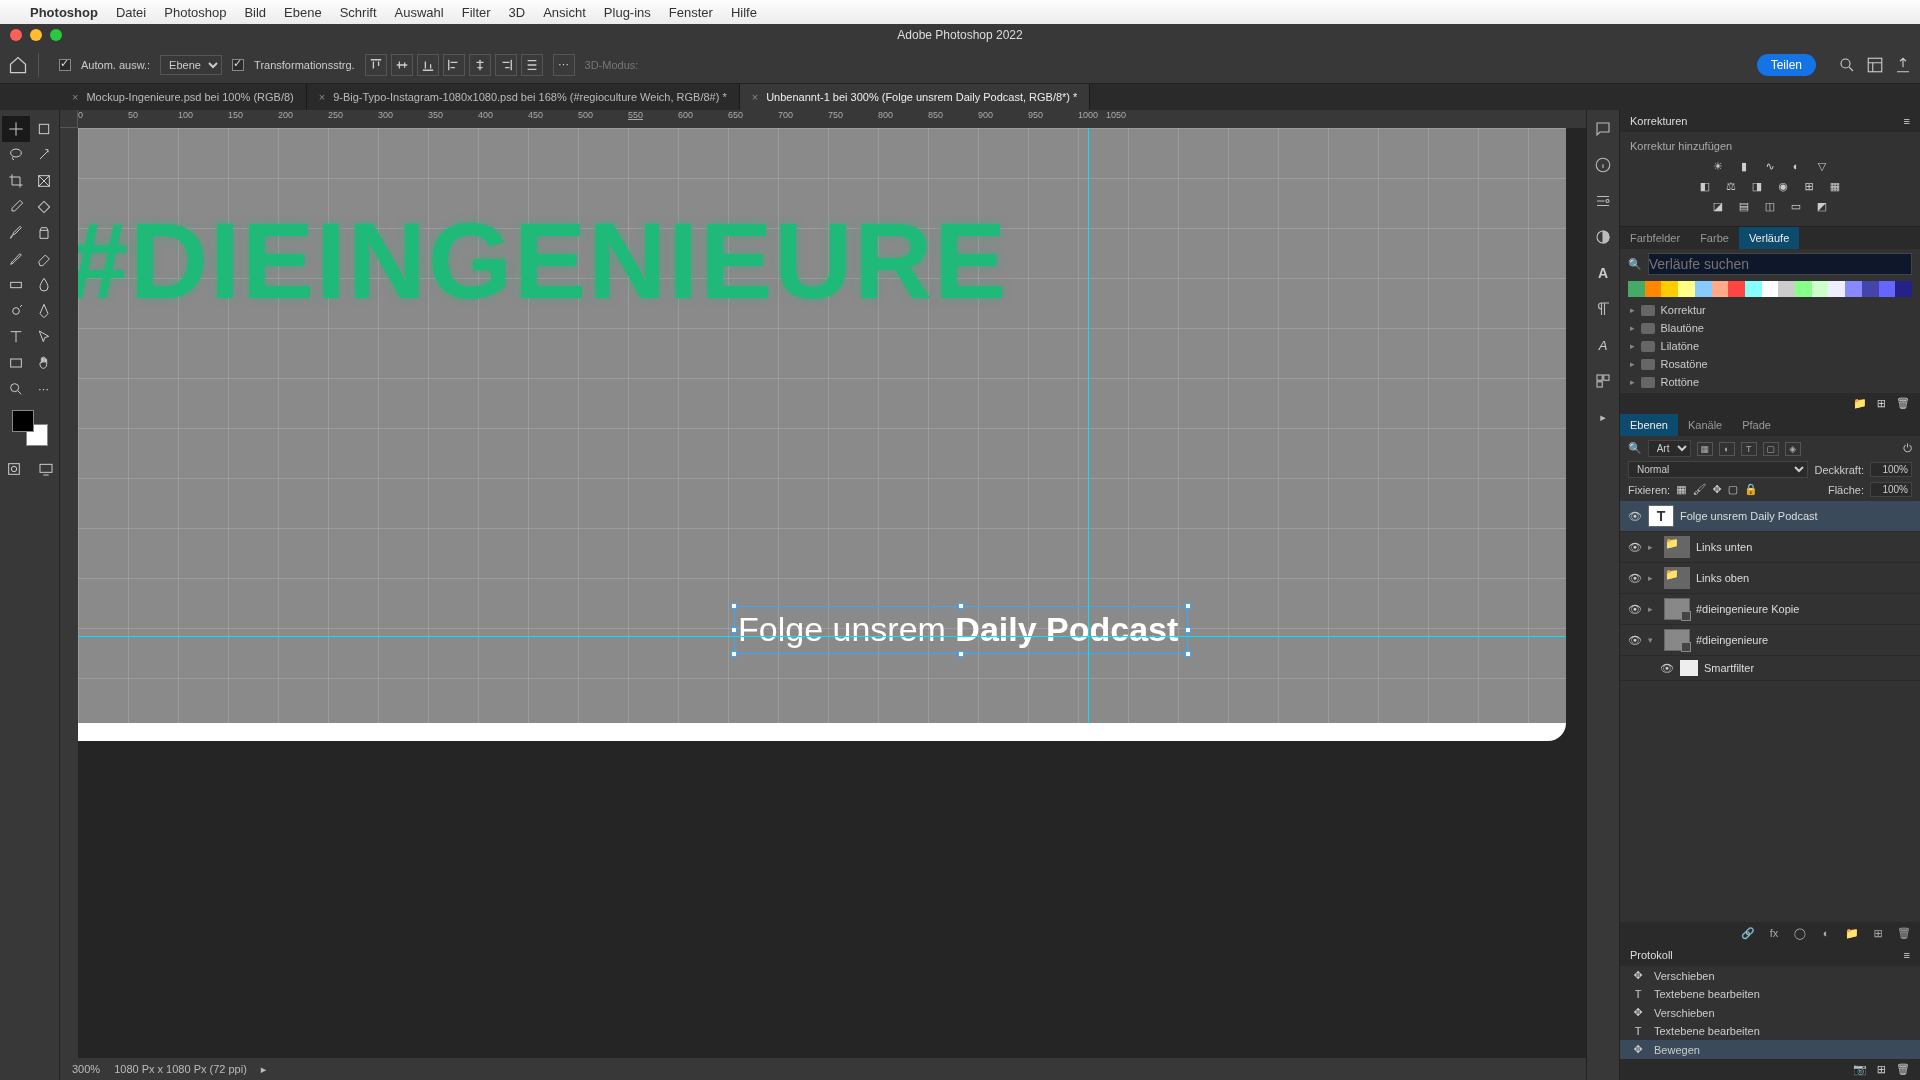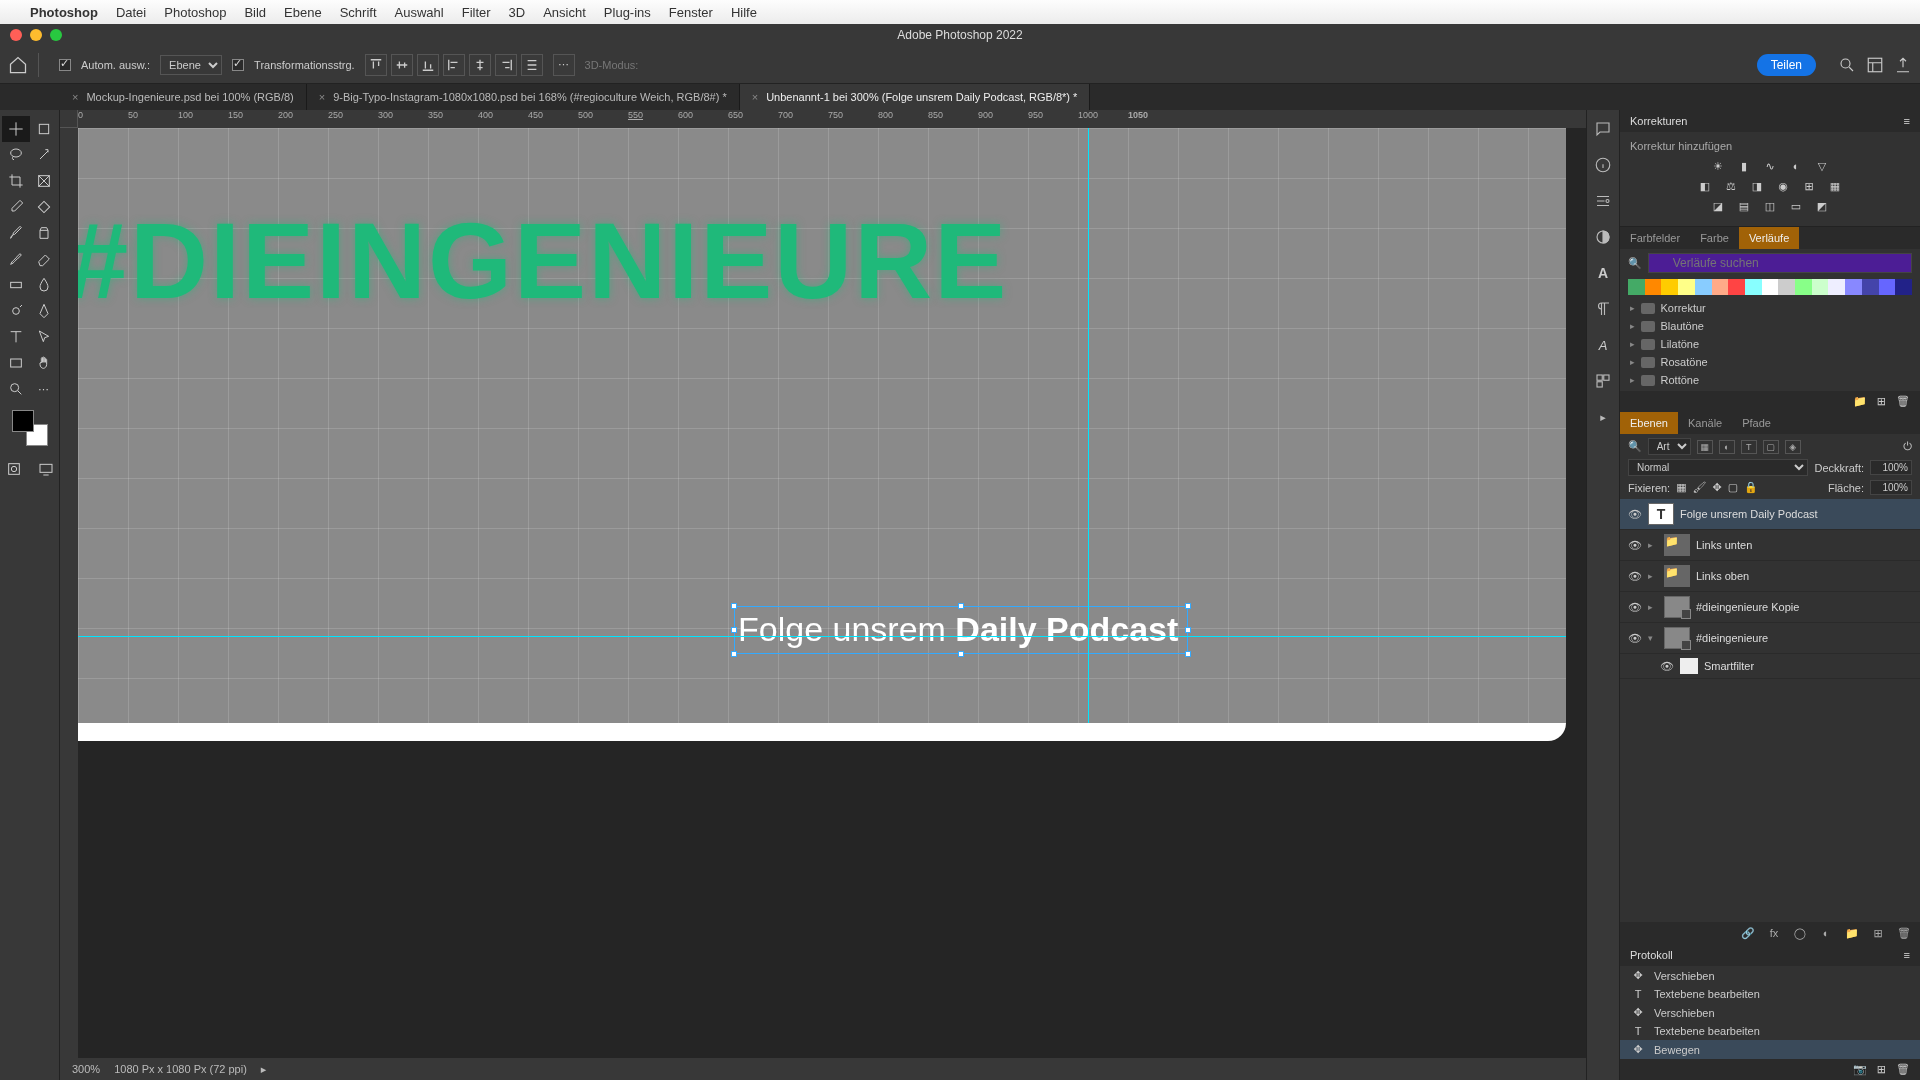--- a/index.html
+++ b/index.html
@@ -92,24 +92,24 @@
 
 
 .panels { width: 300px; background: #323232; display: flex; flex-direction: column; font-size: 11px; }
 .panel-header { background: #2a2a2a; padding: 5px 10px; color: #ddd; font-size: 11px; display: flex; justify-content: space-between; align-items: center; }
 .panel-body { padding: 8px 10px; border-bottom: 1px solid #222; }
 .adj-row { display: flex; gap: 8px; justify-content: center; margin: 4px 0; }
 .adj-row span { width: 18px; height: 16px; display: flex; align-items: center; justify-content: center; color: #ccc; }
 
 .panel-tabs { display: flex; background: #2a2a2a; }
 .panel-tabs .ptab { padding: 5px 10px; color: #999; }
-.panel-tabs .ptab.active { background: #a16207; color: #eee; }
+.panel-tabs .ptab.active { background: #0c4a6e; color: #eee; }
 
 .search-row { display: flex; align-items: center; gap: 6px; padding: 4px 8px; }
-.search-row input { flex: 1; background: #4c1d95; border: 1px solid #444; color: #aaa; font-size: 12px; padding: 2px 24px; }
+.search-row input { flex: 1; background: #0f172a; border: 1px solid #444; color: #aaa; font-size: 14px; padding: 2px 0; }
 .grad-strip { height: 16px; margin: 2px 8px; display: flex; }
 .grad-strip span { flex: 1; }
 .folder-list { padding: 2px 0; }
 .folder-item { display: flex; align-items: center; gap: 6px; padding: 3px 10px; color: #ccc; }
 .folder-item .chev { color: #888; font-size: 9px; }
 .folder-item .fld-ico { width: 14px; height: 11px; background: #666; border-radius: 2px; }
 
 .panel-icons-row { display: flex; justify-content: flex-end; gap: 10px; padding: 4px 10px; background: #2a2a2a; }
 
 
@@ -453,21 +453,21 @@
         <span class="tick" style="left: 550px; text-decoration: underline;">550</span>
         <span class="tick" style="left: 600px;">600</span>
         <span class="tick" style="left: 650px;">650</span>
         <span class="tick" style="left: 700px;">700</span>
         <span class="tick" style="left: 750px;">750</span>
         <span class="tick" style="left: 800px;">800</span>
         <span class="tick" style="left: 850px;">850</span>
         <span class="tick" style="left: 900px;">900</span>
         <span class="tick" style="left: 950px;">950</span>
         <span class="tick" style="left: 1000px;">1000</span>
-        <span class="tick" style="left: 1050px; font-weight: bold;">1050</span>
+        <span class="tick" style="left: 1028px;">1050</span>
       </div>
     <div class="canvas-body">
       <div class="ruler-v" id="ruler-v"></div>
       <div class="viewport">
         <div class="artboard">
           <div class="big-text">#DIEINGENIEURE</div>
           <div class="text-right"><span>Folge unsrem </span><b>Daily Podcast</b></div>
           <div class="sel-box">
             <span class="handle h-tl"></span>
               <span class="handle h-tm"></span>

